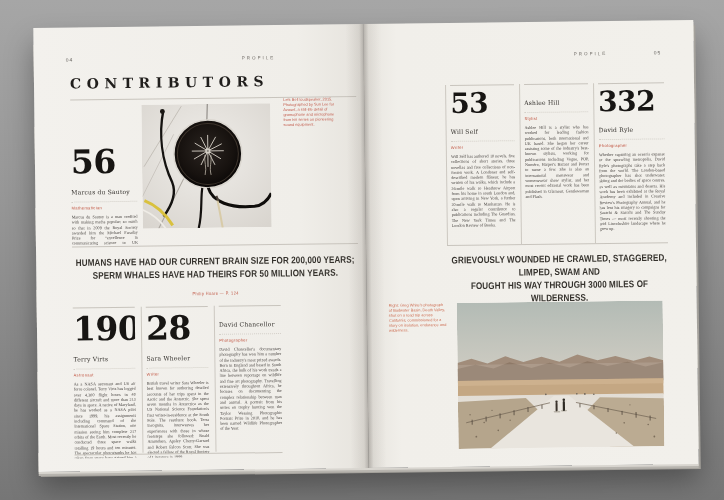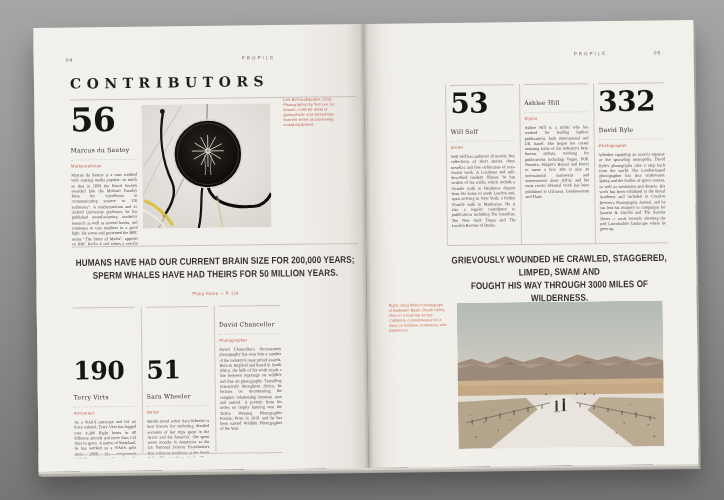--- a/index.html
+++ b/index.html
@@ -16,21 +16,21 @@
   .gutter{position:absolute;left:312px;top:0;width:36px;height:444px;pointer-events:none;
     background:linear-gradient(90deg,rgba(60,52,45,0) 0%,rgba(60,52,45,.10) 38%,rgba(35,29,24,.26) 50%,rgba(60,52,45,.08) 64%,rgba(60,52,45,0) 100%);}
   .folio{font-family:"Liberation Sans",sans-serif;font-size:5px;letter-spacing:1px;color:#6d6a66;}
   .rhead{font-family:"Liberation Sans",sans-serif;font-size:4.6px;letter-spacing:2px;color:#77736e;}
   .heading{font-family:"DejaVu Serif",serif;font-weight:700;font-size:14px;letter-spacing:5.5px;color:#201e1c;}
   .rule{background:#c8c4bd;height:1px;}
   .vrule{background:#ccc8c1;width:1px;}
   .col{position:absolute;overflow:hidden;}
   .col.topline{border-top:1px solid #c8c4bd;padding-top:4px;}
   .num{font-family:"DejaVu Serif",serif;font-weight:700;color:#171513;letter-spacing:-0.5px;line-height:1;}
-  .n-lg{font-size:33px;} .n-md{font-size:28px;} .n-sm{font-size:25px;margin-top:46px;}
+  .n-lg{font-size:33px;margin-top:42px;} .n-md{font-size:28px;} .n-sm{font-size:33px;}
   .cname{font-family:"DejaVu Serif",serif;font-size:6px;color:#34312d;margin-top:10px;letter-spacing:.2px;}
   .crole{font-family:"Liberation Sans",sans-serif;font-size:4.1px;color:#bf4e3a;margin-top:6px;padding-top:3px;
     border-top:1px dotted #d4d0c9;letter-spacing:.3px;}
   .cbio{font-family:"Liberation Serif",serif;font-size:4.2px;line-height:5.3px;color:#4c4845;margin-top:4px;
     text-align:justify;}
   .pq{font-family:"Liberation Sans",sans-serif;font-weight:bold;font-size:8.1px;line-height:11px;
     letter-spacing:.1px;color:#35322d;text-align:center;transform:scaleY(1.18);transform-origin:top center;}
   .pq-att{font-family:"Liberation Sans",sans-serif;font-size:3.9px;margin-top:5px;letter-spacing:.4px;font-weight:normal;}
   .att-red{color:#c05a48;} .att-gray{color:#8f8b85;}
   .caption{font-family:"Liberation Sans",sans-serif;font-size:3.9px;line-height:5px;text-align:left;}
@@ -121,21 +121,21 @@
       <div class="abs vrule" style="left:104px;top:280px;height:146px;"></div>
       <div class="abs vrule" style="left:177px;top:280px;height:146px;"></div>
 
       <div class="col topline" style="left:36px;top:280px;width:62px;height:146px;">
         <div class="num n-sm">190</div>
         <div class="cname">Terry Virts</div>
         <div class="crole">Astronaut</div>
         <div class="cbio">As a NASA astronaut and US air force colonel, Terry Virts has logged over 4,300 flight hours in 40 different aircraft and more than 213 days in space. A native of Maryland, he has worked as a NASA pilot since 1999, his assignments including command of the International Space Station, one mission seeing him complete 217 orbits of the Earth. Most recently he conducted three space walks totalling 19 hours and ten minutes. The spectacular photographs he has taken from space have gained him a notable social media following.</div>
       </div>
       <div class="col topline" style="left:109px;top:280px;width:62px;height:146px;">
-        <div class="num n-sm">51</div>
+        <div class="num n-sm">28</div>
         <div class="cname">Sara Wheeler</div>
         <div class="crole">Writer</div>
         <div class="cbio">British travel writer Sara Wheeler is best known for authoring detailed accounts of her trips spent in the Arctic and the Antarctic. She spent seven months in Antarctica as the US National Science Foundation's first writer-in-residence at the South Pole. The resultant book, Terra Incognita, interweaves her experiences with those in whose footsteps she followed: Roald Amundsen, Apsley Cherry-Garrard and Robert Falcon Scott. She was elected a fellow of the Royal Society of Literature in 1999.</div>
       </div>
       <div class="col topline" style="left:182px;top:280px;width:62px;height:146px;">
         <div class="cname">David Chancellor</div>
         <div class="crole">Photographer</div>
         <div class="cbio">David Chancellor's documentary photography has won him a number of the industry's most prized awards. Born in England and based in South Africa, the bulk of his work treads a line between reportage on wildlife and fine art photography. Travelling extensively throughout Africa, he focuses on documenting the complex relationship between man and animal. A portrait from his series on trophy hunting won the Taylor Wessing Photographic Portrait Prize in 2010, and he has been named Wildlife Photographer of the Year.</div>
       </div>
       <div class="abs rule" style="left:36px;top:427px;width:208px;"></div>

